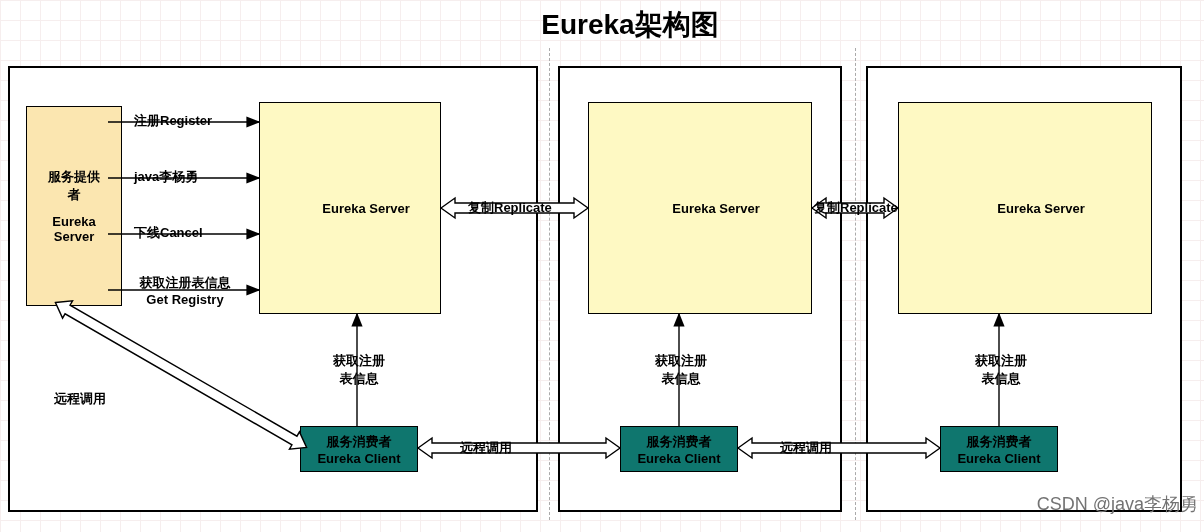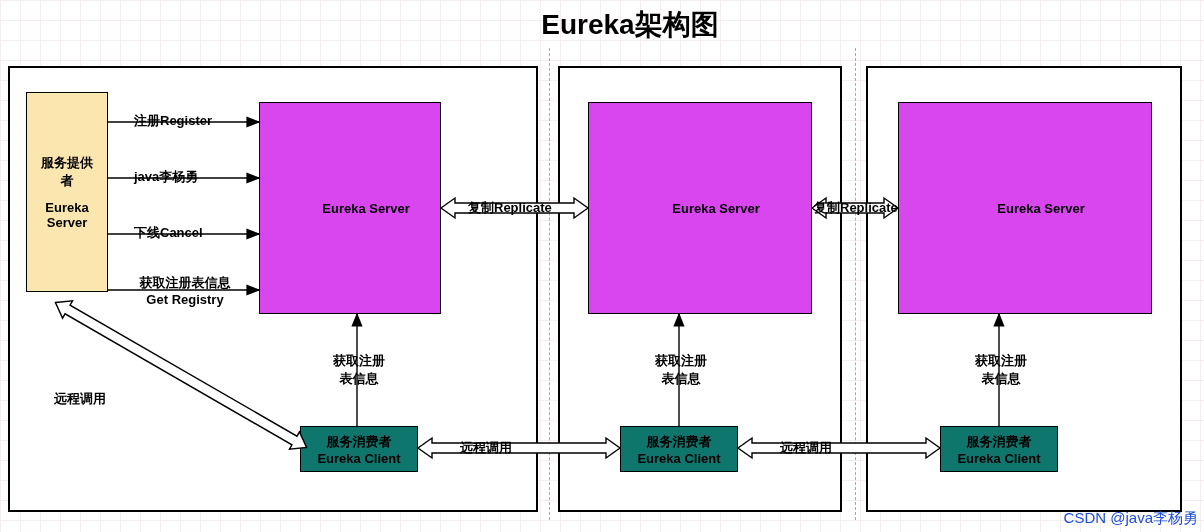--- a/index.html
+++ b/index.html
@@ -33,51 +33,51 @@
   .box {
     position: absolute;
     border: 1px solid #000;
     text-align: center;
     display: flex; flex-direction: column;
     align-items: center; justify-content: center;
     font-size: 13px; font-weight: bold;
     background: #fff;
   }
   .provider { background: #fbe6b0; }
-  .server { background: #d946ef; padding-left: 32px; }
+  .server { background: #fef9c3; padding-left: 32px; }
   .consumer { background: #0f766e; }
   .edge-label {
     position: absolute;
     font-size: 13px; font-weight: bold;
     text-align: center;
     white-space: nowrap;
   }
   .edge-label.multi { white-space: normal; width: 110px; }
   .watermark {
     position: absolute;
-    right: 6px; bottom: 4px;
-    font-size: 15px; color: #1d4ed8;
+    right: 6px; bottom: 16px;
+    font-size: 18px; color: #737373;
   }
   svg.conn { position: absolute; overflow: visible; }
   .thin-arrow { stroke:#000; stroke-width:1.4; fill:none; marker-end:url(#ah); }
   .open-arrow { stroke:#000; stroke-width:1.4; fill:#fff; }
 </style>
 </head>
 <body>
 
 <div class="title">Eureka架构图</div>
 
 <div class="dashed-sep" style="left:549px"></div>
 <div class="dashed-sep" style="left:855px"></div>
 
 <div class="region" style="left:8px; top:66px; width:530px; height:446px"></div>
 <div class="region" style="left:558px; top:66px; width:284px; height:446px"></div>
 <div class="region" style="left:866px; top:66px; width:316px; height:446px"></div>
 
-<div class="box provider" style="left:26px; top:92px; width:82px; height:200px">
+<div class="box provider" style="left:26px; top:106px; width:96px; height:200px">
   <span>服务提供</span>
   <span>者</span>
   <span style="height:10px"></span>
   <span>Eureka</span>
   <span>Server</span>
 </div>
 
 <div class="box server" style="left:259px; top:102px; width:182px; height:212px">
   <span>Eureka Server</span>
 </div>

